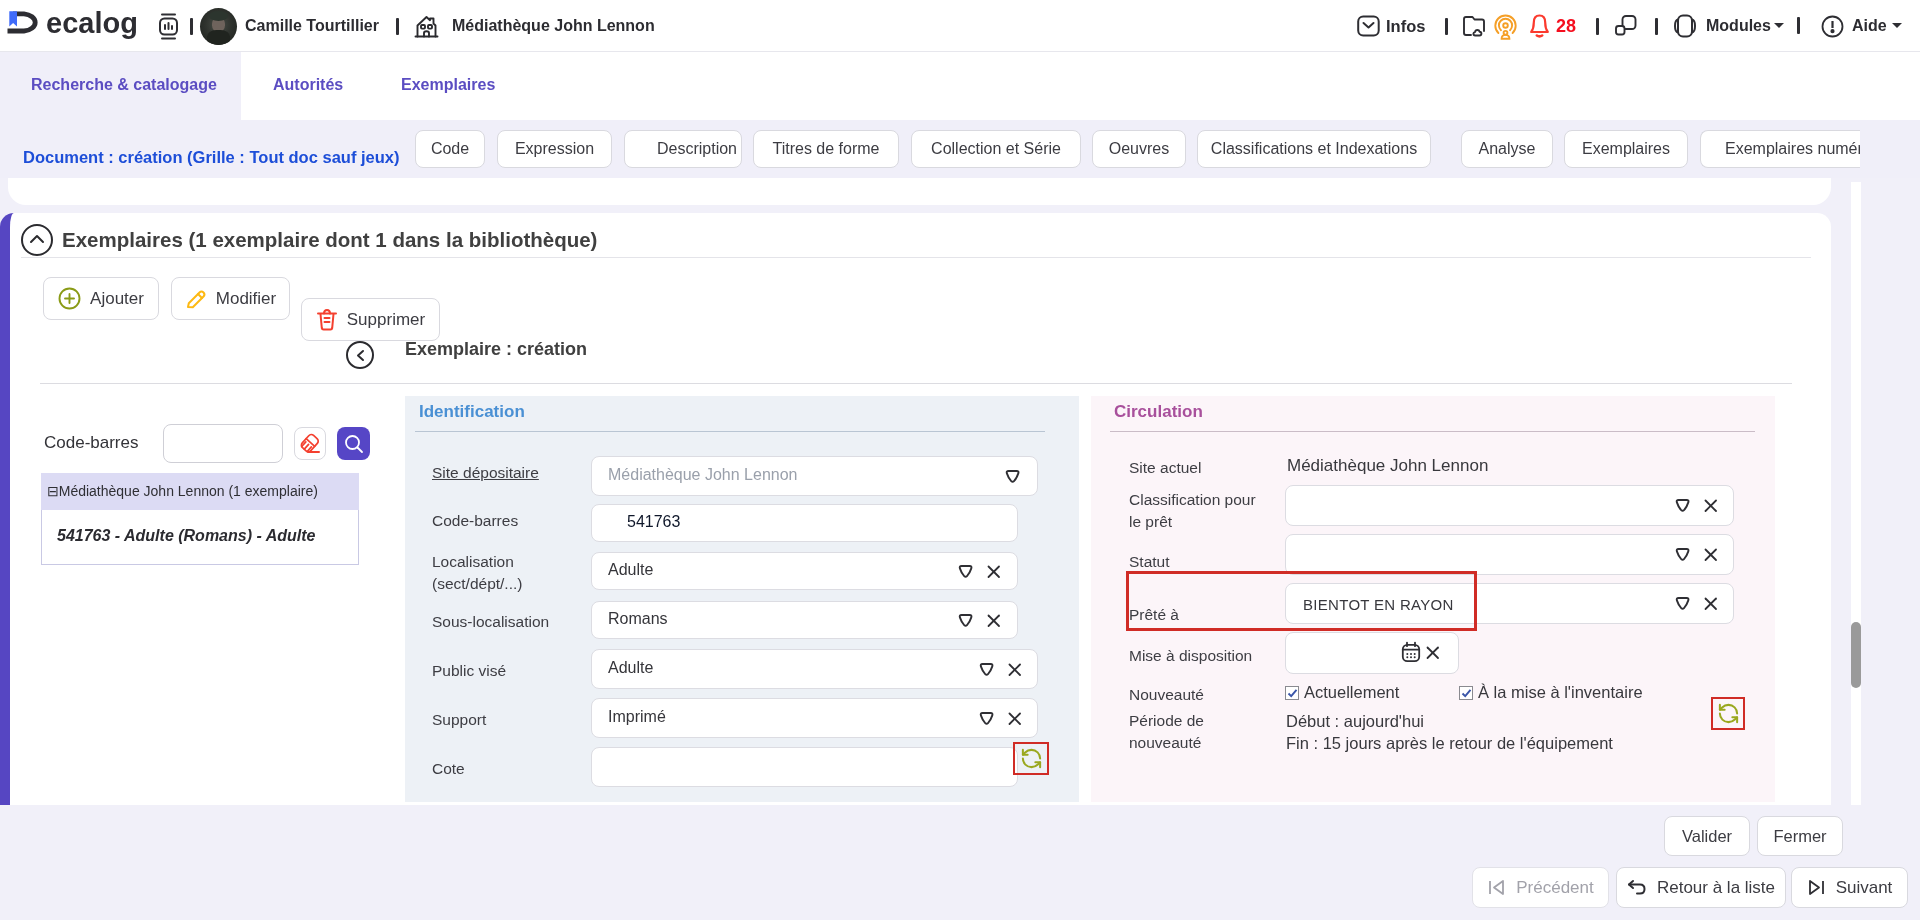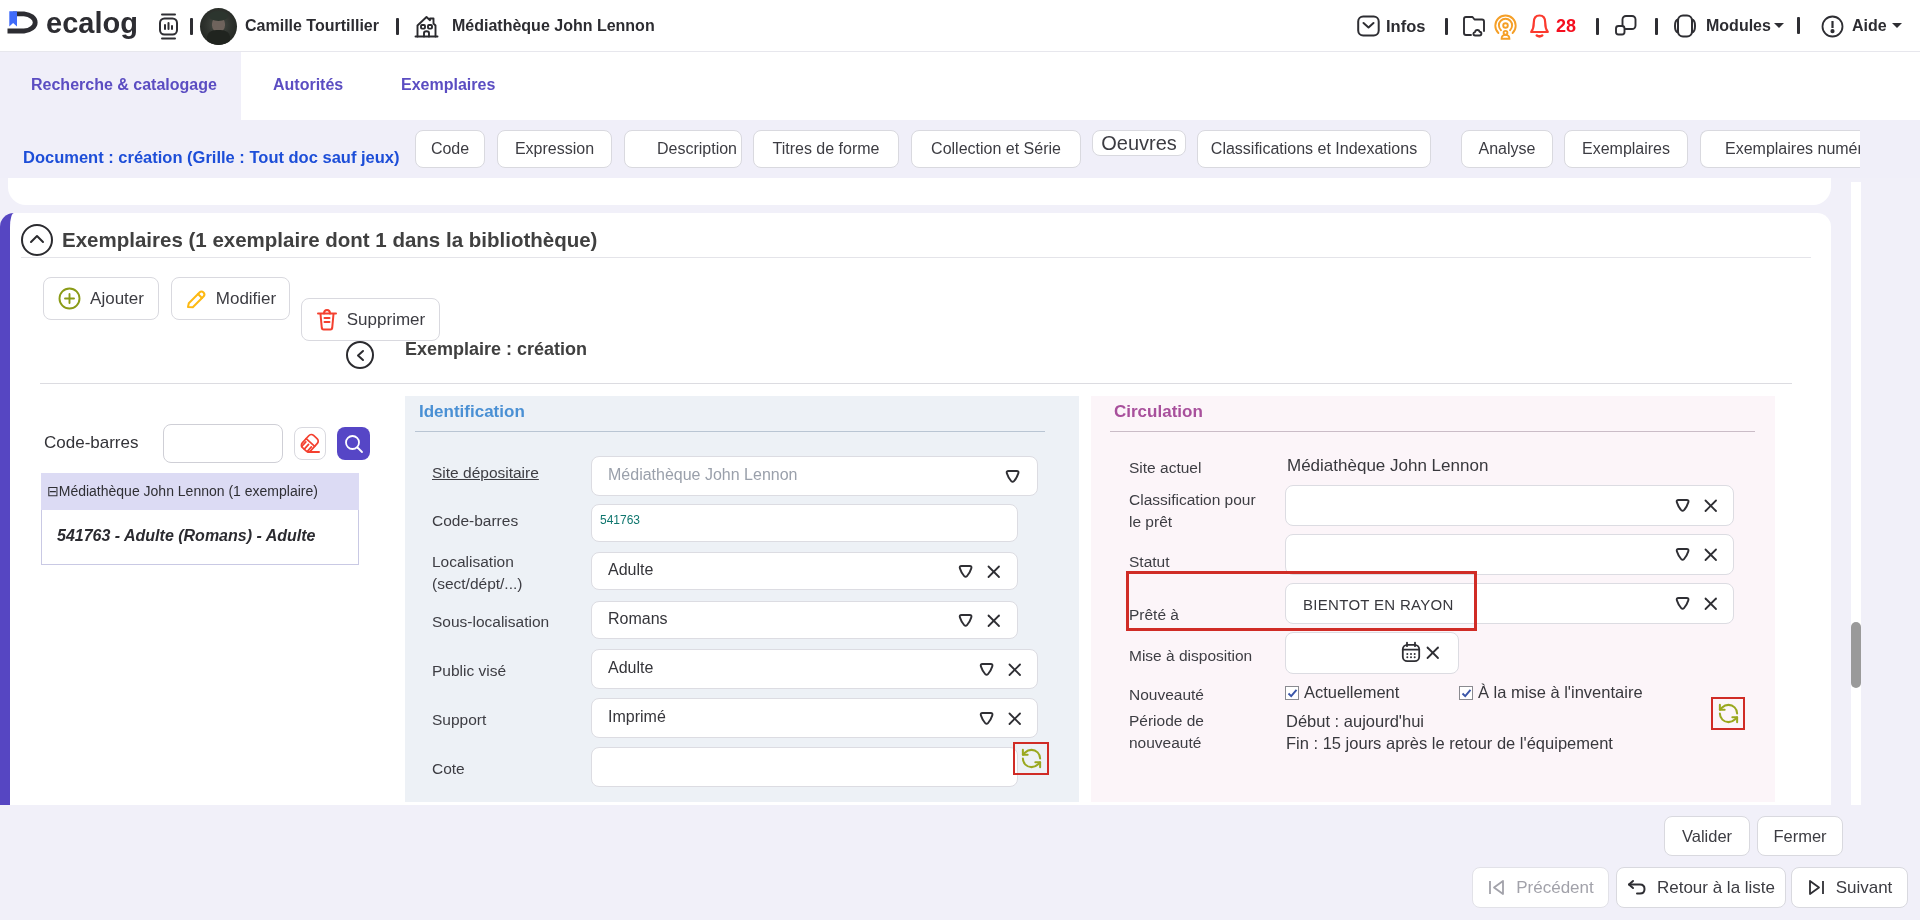--- a/index.html
+++ b/index.html
@@ -138,21 +138,21 @@
 <div class="abs" style="left:273px;top:76px;font-size:16px;font-weight:bold;color:#5b4dc2;">Autorités</div>
 <div class="abs" style="left:401px;top:76px;font-size:16px;font-weight:bold;color:#5b4dc2;">Exemplaires</div>
 
 <div class="abs" style="left:0;top:120px;width:1920px;height:58px;background:#f0eff9;"></div>
 <div class="abs" style="left:23px;top:148px;font-size:16.5px;font-weight:bold;color:#1d4ed8;">Document : création (Grille : Tout doc sauf jeux)</div>
 <div class="btn" style="left:415px;top:130px;width:70px;height:38px;font-size:16px;">Code</div>
 <div class="btn" style="left:497px;top:130px;width:115px;height:38px;font-size:16px;">Expression</div>
 <div class="btn" style="left:624px;top:130px;width:118px;height:38px;font-size:16px;padding-left:28px;">Description</div>
 <div class="btn" style="left:753px;top:130px;width:146px;height:38px;font-size:16px;border-radius:8px;">Titres de forme</div>
 <div class="btn" style="left:911px;top:130px;width:170px;height:38px;font-size:16px;">Collection et Série</div>
-<div class="btn" style="left:1092px;top:130px;width:94px;height:26px;font-size:20px;">Oeuvres</div>
+<div class="btn" style="left:1092px;top:130px;width:94px;height:38px;font-size:16px;">Oeuvres</div>
 <div class="btn" style="left:1197px;top:130px;width:234px;height:38px;font-size:16px;">Classifications et Indexations</div>
 <div class="btn" style="left:1461px;top:130px;width:92px;height:38px;font-size:16px;">Analyse</div>
 <div class="btn" style="left:1564px;top:130px;width:124px;height:38px;font-size:16px;">Exemplaires</div>
 <div class="btn" style="left:1700px;top:130px;width:160px;height:38px;font-size:16px;border-top-right-radius:0;border-bottom-right-radius:0;border-right:none;overflow:hidden;justify-content:flex-start;padding-left:24px;white-space:nowrap;">Exemplaires numéri</div>
 
 <div class="abs" style="left:8px;top:178px;width:1823px;height:27px;background:#fff;border-radius:0 0 18px 18px;"></div>
 
 <div class="abs" style="left:1851px;top:182px;width:10px;height:623px;background:#fff;"></div>
 <div class="abs" style="left:1851px;top:622px;width:10px;height:66px;background:#9a9a9a;border-radius:5px;"></div>
 
@@ -224,21 +224,21 @@
 <div class="abs" style="left:405px;top:396px;width:674px;height:406px;background:#edf1f6;"></div>
 <div class="abs" style="left:419px;top:402px;font-size:17px;font-weight:bold;color:#4a90d4;">Identification</div>
 <div class="abs" style="left:415px;top:431px;width:630px;height:1px;background:#b9c5d3;"></div>
 
 <div class="lbl" style="left:432px;top:462px;text-decoration:underline;">Site dépositaire</div>
 <div class="inp" style="left:591px;top:456px;width:447px;height:40px;"></div>
 <div class="abs" style="left:608px;top:466px;font-size:16px;color:#9aa0ab;">Médiathèque John Lennon</div>
 
 <div class="lbl" style="left:432px;top:510px;">Code-barres</div>
 <div class="inp" style="left:591px;top:504px;width:427px;height:38px;"></div>
-<div class="abs" style="left:600px;top:513px;font-size:12px;color:#0f766e;">541763</div>
+<div class="abs" style="left:627px;top:513px;font-size:16px;color:#0f172a;">541763</div>
 
 <div class="lbl" style="left:432px;top:551px;">Localisation<br>(sect/dépt/...)</div>
 <div class="inp" style="left:591px;top:552px;width:427px;height:38px;"></div>
 <div class="abs" style="left:608px;top:561px;font-size:16px;color:#35353a;">Adulte</div>
 
 <div class="lbl" style="left:432px;top:611px;">Sous-localisation</div>
 <div class="inp" style="left:591px;top:601px;width:427px;height:38px;"></div>
 <div class="abs" style="left:608px;top:610px;font-size:16px;color:#35353a;">Romans</div>
 
 <div class="lbl" style="left:432px;top:660px;">Public visé</div>

